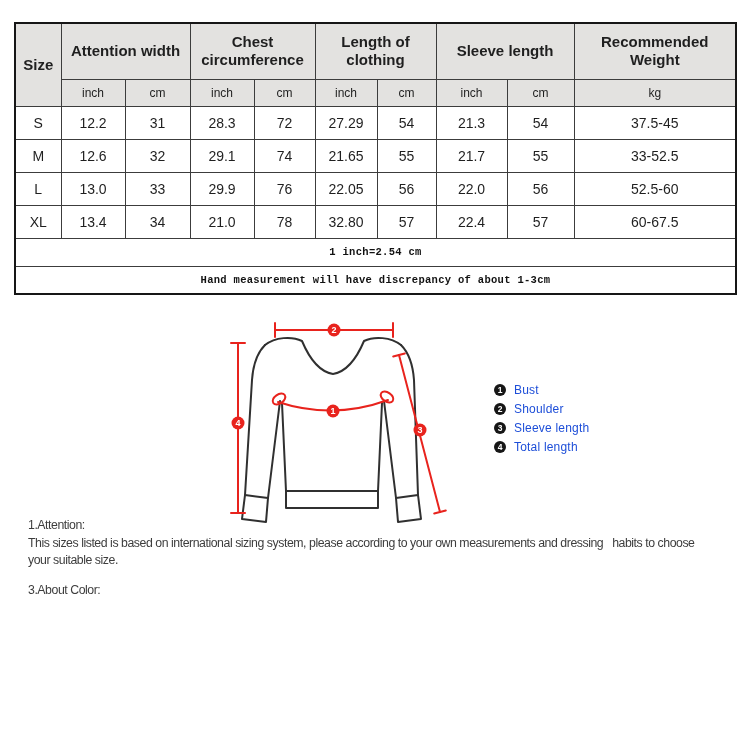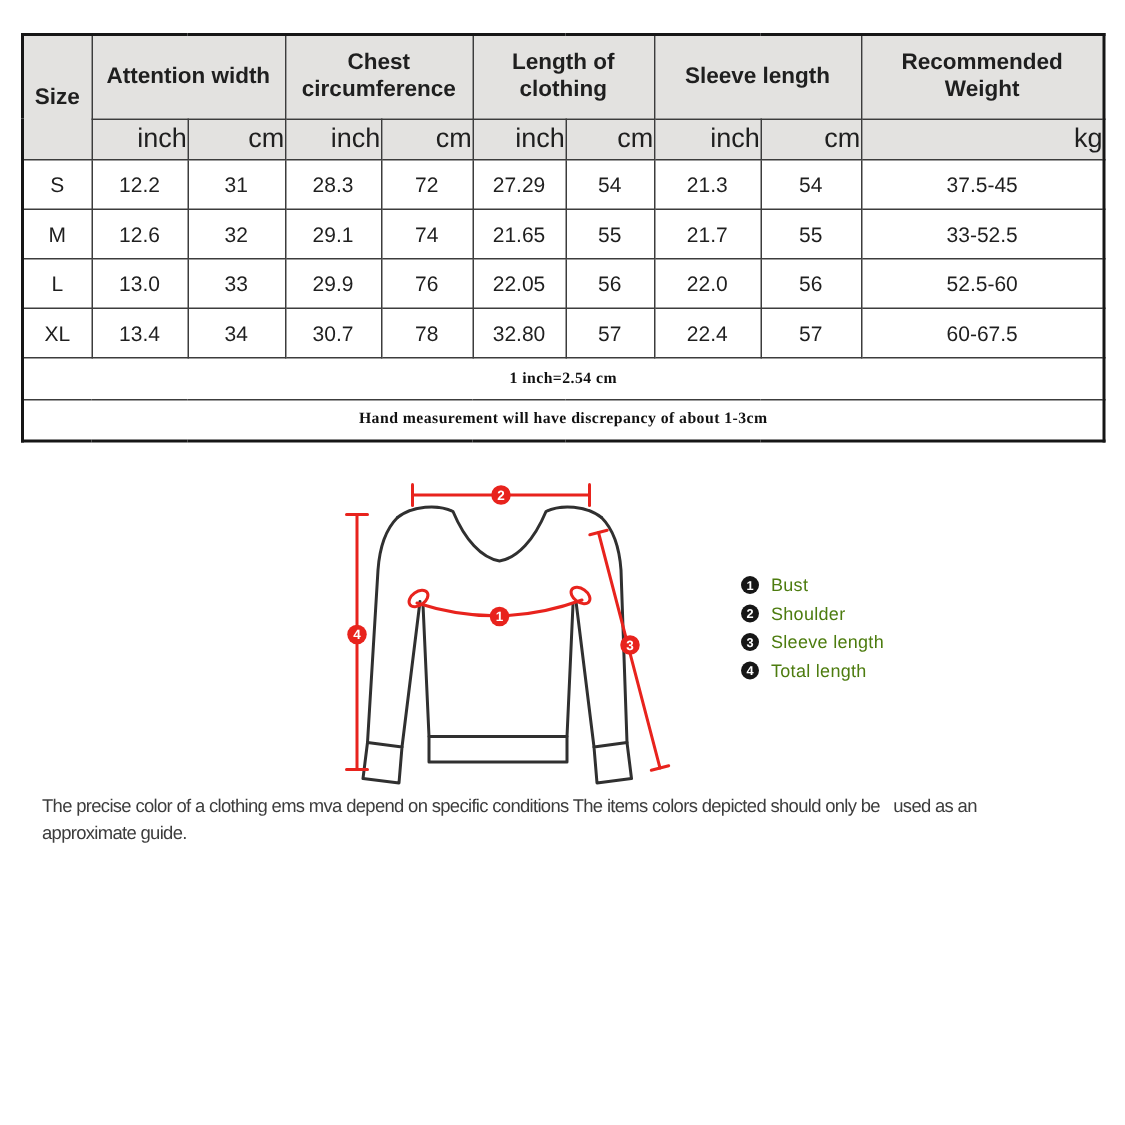--- a/index.html
+++ b/index.html
@@ -15,40 +15,40 @@
     border:2px solid #161616;color:#1f1f1f;
   }
   .size-table th,.size-table td{
     border:1px solid #3c3c3c;text-align:center;vertical-align:middle;
     padding:0;font-weight:normal;overflow:hidden;
   }
   .size-table thead th{background:#e3e2e0;}
   tr.hdr-main{height:56px;}
   tr.hdr-main th{font-weight:bold;font-size:15px;line-height:18px;}
   tr.hdr-units{height:27px;}
-  tr.hdr-units th{font-size:18px;text-align:right;}
+  tr.hdr-units th{font-size:12px;}
   tbody.size-rows tr{height:33px;font-size:14px;}
   tbody.size-rows th{font-weight:normal;font-size:14px;}
   tr.note-row{height:28px;}
   tr.note-row td{
-    font-family:Liberation Serif, serif;font-weight:bold;
+    font-family:Liberation Mono, monospace;font-weight:bold;
     font-size:10.5px;color:#111;letter-spacing:0.3px;
   }
 
   
   .diagram-svg{position:absolute;left:218px;top:308px;}
 
   .legend{position:absolute;left:494px;top:380px;}
   .legend-item{display:flex;align-items:center;height:19px;}
   .lg-circle{
     width:12px;height:12px;border-radius:50%;background:#161616;
     color:#fff;font-size:8.5px;font-weight:bold;line-height:12px;
     text-align:center;flex:0 0 12px;
   }
-  .lg-label{margin-left:8px;font-size:12px;color:#4d7c0f;letter-spacing:0.2px;}
+  .lg-label{margin-left:8px;font-size:12px;color:#1d4ed8;letter-spacing:0.2px;}
 
   
   .sections{
     position:absolute;left:28px;top:517px;width:716px;
     font-size:12.3px;line-height:17.5px;color:#3d3d3d;letter-spacing:-0.45px;
   }
   .section{margin:0 0 12px 0;}
   .sec-h{white-space:pre-wrap;}
   .sec-h:empty{display:none;}
   .sec-b{white-space:pre-wrap;}
@@ -124,21 +124,21 @@
         <td>22.05</td>
         <td>56</td>
         <td>22.0</td>
         <td>56</td>
         <td>52.5-60</td>
       </tr>
       <tr>
         <th>XL</th>
         <td>13.4</td>
         <td>34</td>
-        <td>30.7</td>
+        <td>21.0</td>
         <td>78</td>
         <td>32.80</td>
         <td>57</td>
         <td>22.4</td>
         <td>57</td>
         <td>60-67.5</td>
       </tr>
     </tbody>
   <tfoot>
     <tr class="note-row">
@@ -206,18 +206,22 @@
     <span class="lg-label">Sleeve length</span>
   </div>
   <div class="legend-item">
     <span class="lg-circle">4</span>
     <span class="lg-label">Total length</span>
   </div>
 </div>
 
 <div class="sections">
   <div class="section">
+    <div class="sec-h">1.Attention:</div>
+    <div class="sec-b">This sizes listed is based on international sizing system, please according to your own measurements and dressing   habits to choose
+your suitable size.</div>
   </div>
   <div class="section">
-    <div class="sec-b">The precise color of a clothing ems mva depend on specific conditions The items colors depicted should only be   used as an
-approximate guide.</div>
+  </div>
+  <div class="section">
+    <div class="sec-h">3.About Color:</div>
   </div>
 </div>
 
 </body></html>

